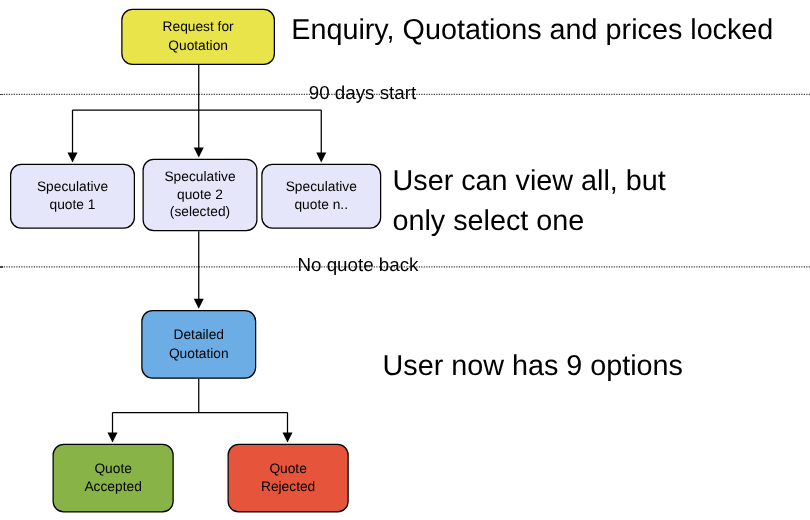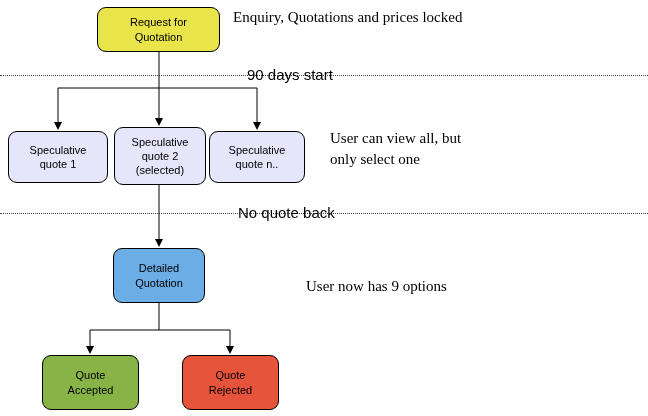--- a/index.html
+++ b/index.html
@@ -20,21 +20,21 @@
     text-align:center;font-size:11px;line-height:1.3;
     white-space:pre-line;color:#000;
   }
   .divider-label{
     position:absolute;z-index:3;
     font-size:15px;font-weight:normal;line-height:18px;
     white-space:nowrap;
   }
   .annotation{
     position:absolute;z-index:3;
-    font-size:15px;line-height:1.4;white-space:pre-line;font-family:Liberation Serif, serif;
+    font-size:23px;line-height:1.4;white-space:pre-line;
   }
 </style>
 </head>
 <body>
 
 <div>
 
   <div class="divider" style="top:75px"></div>
   <div class="divider" style="top:213px"></div>
 
@@ -82,18 +82,18 @@
 
   <div class="node" style="left: 182px; top: 355px; width: 97px; height: 55px; background: rgb(230, 84, 60);">Quote
 Rejected</div>
 
   <div class="divider-label" style="left:247px;top:66px">90 days start</div>
 
   <div class="divider-label" style="left:238px;top:204px">No quote back</div>
 
   <div class="annotation" style="left:233px;top:7px">Enquiry, Quotations and prices locked</div>
 
-  <div class="annotation" style="left:330px;top:128px">User can view all, but
+  <div class="annotation" style="left:314px;top:128px">User can view all, but
 only select one</div>
 
   <div class="annotation" style="left:306px;top:276px">User now has 9 options</div>
 
 </div>
 
 </body></html>

